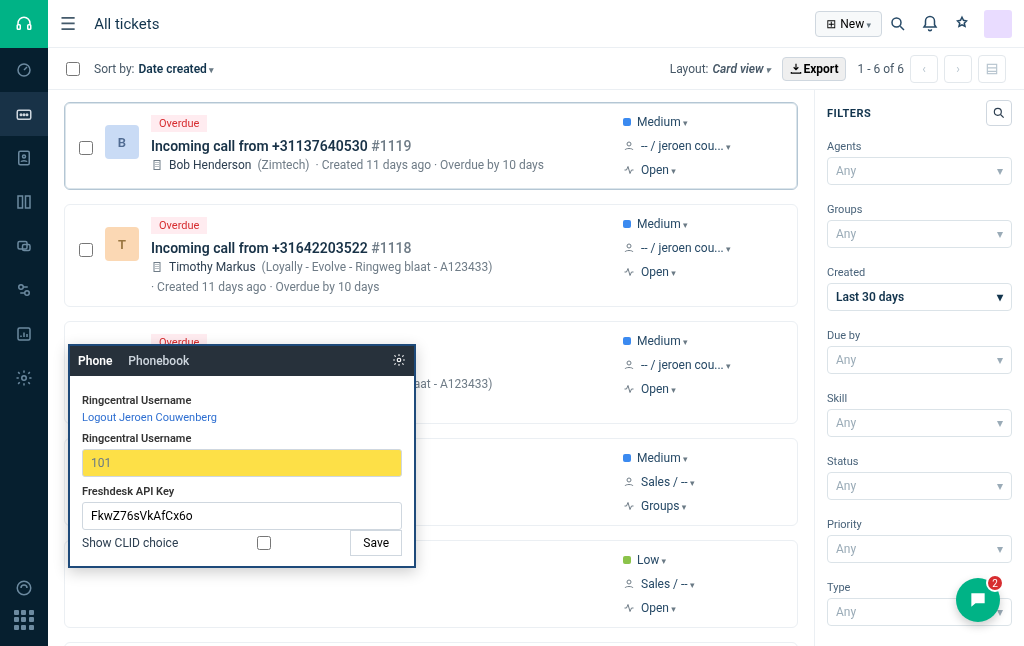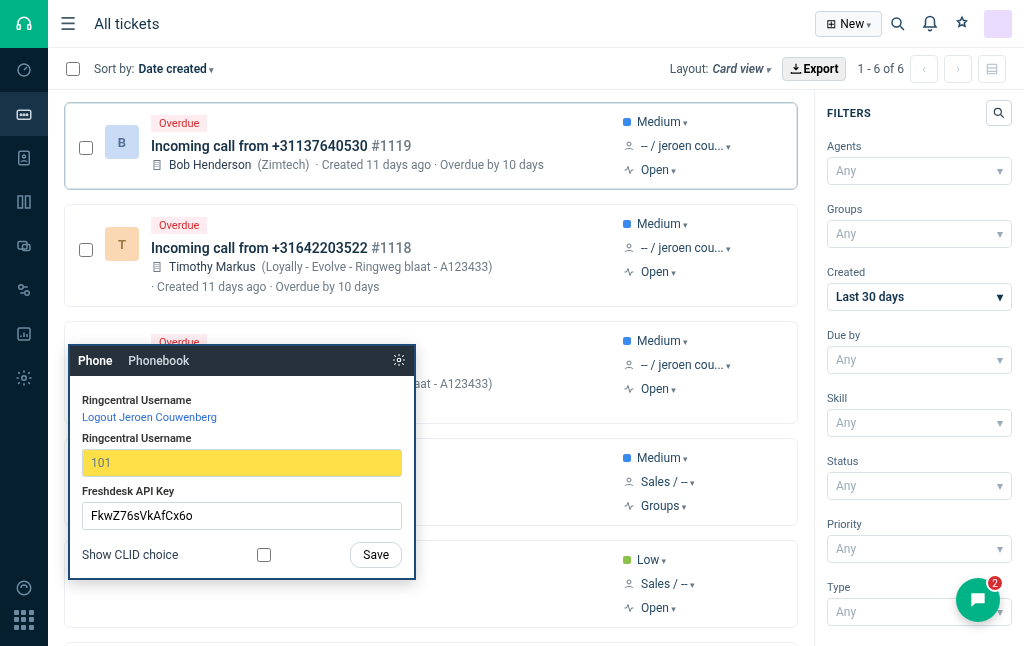--- a/index.html
+++ b/index.html
@@ -76,22 +76,22 @@
 .phone-widget { position: absolute; left: 68px; top: 344px; width: 348px; background: #fff; border: 2px solid #1e4a7a; box-shadow: 0 4px 14px rgba(0,0,0,0.2); font-size: 12px; }
 .pw-tabs { background: #27313b; color: #fff; display: flex; align-items: center; padding: 0 8px; height: 30px; gap: 16px; }
 .pw-tab { font-weight: 600; font-size: 12px; cursor:pointer; }
 .pw-tab.dim { color: #cfd7df; font-weight: 500; }
 .pw-gear { margin-left: auto; cursor:pointer; }
 .pw-body { padding: 10px 12px; }
 .pw-label { font-size: 11px; font-weight: 600; color: #333; margin: 8px 0 4px; }
 .pw-link { color: #2e6fd1; cursor:pointer; font-size:11px; }
 .pw-input { width: 100%; border: 1px solid #cfd7df; border-radius: 3px; padding: 6px 8px; font-size: 12px; }
 .pw-input.disabled { background: #fde047; color: #6a7a85; }
-.pw-row { display: flex; align-items: center; justify-content: space-between; margin-top: 12px; gap: 36px; }
-.pw-save { border: 1px solid #cfd7df; background: #fff; border-radius: 10px; padding: 5px 12px; cursor:pointer; font-size:12px; }
+.pw-row { display: flex; align-items: center; justify-content: space-between; margin-top: 0; gap: 36px; }
+.pw-save { border: 1px solid #cfd7df; background: #fff; border-radius: 0; padding: 5px 12px; cursor:pointer; font-size:12px; }
 
 
 .fab { position: absolute; right: 24px; bottom: 24px; width: 44px; height: 44px; border-radius: 50%; background: #00b386; display:flex; align-items:center; justify-content:center; box-shadow: 0 4px 10px rgba(0,0,0,0.2); cursor:pointer; }
 .fab-badge { position:absolute; top:-4px; right:-4px; background:#d72d30; color:#fff; border-radius:50%; width:18px; height:18px; font-size:10px; display:flex; align-items:center; justify-content:center; border:2px solid #fff; }
 
 .icon-svg { width:18px; height:18px; }
 input[type=checkbox] { width:14px; height:14px; }
 .caret::after { content: ' \25BE'; font-size: 9px; color: #6a7a85; }
 </style>
 </head>

